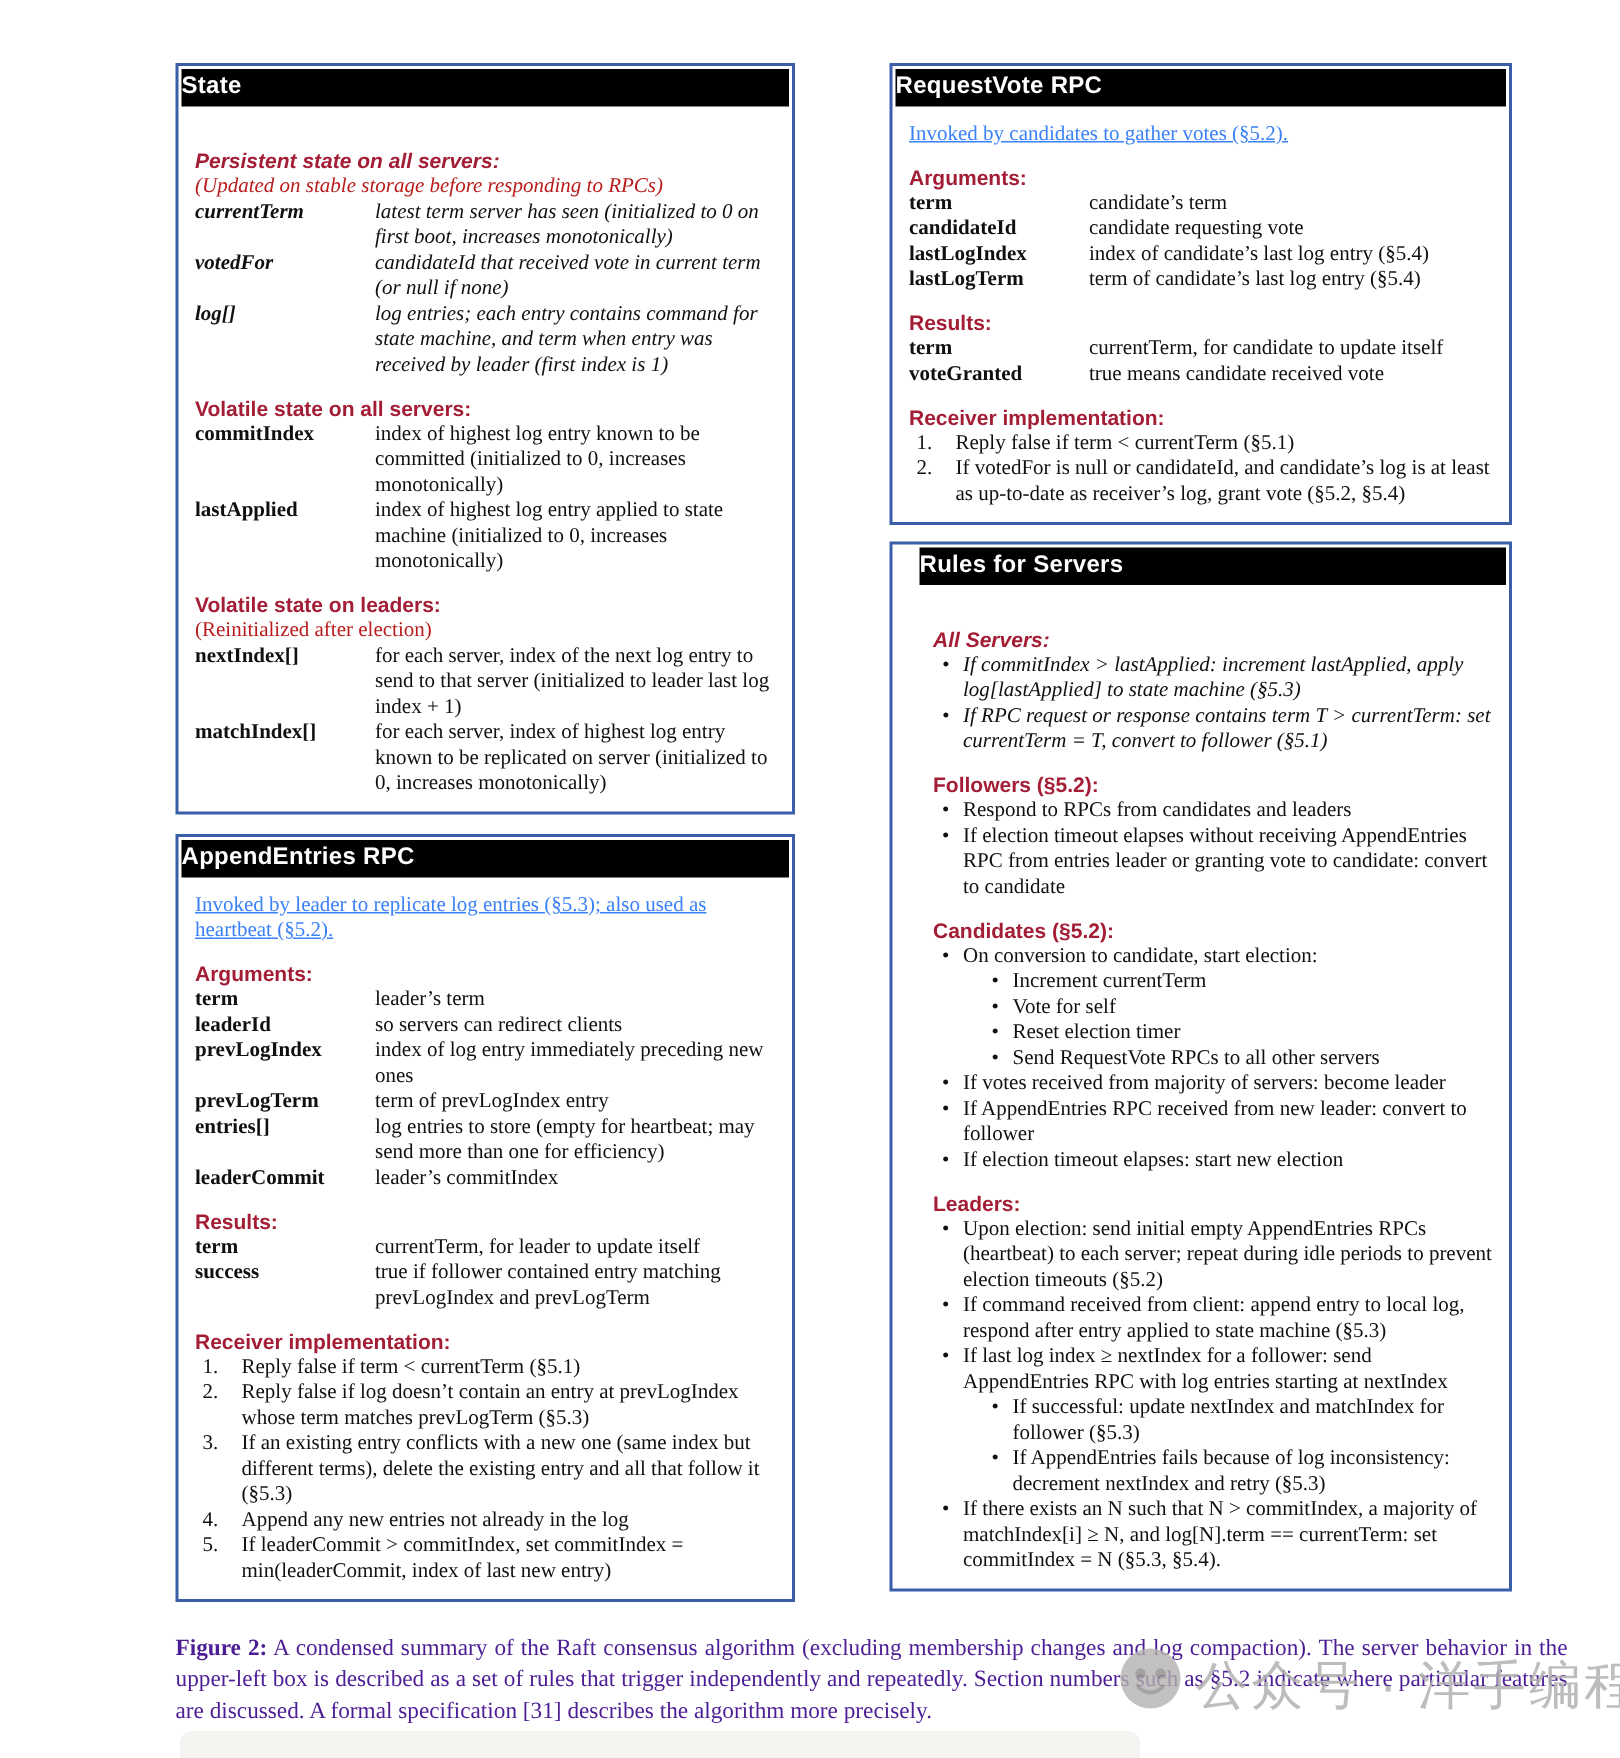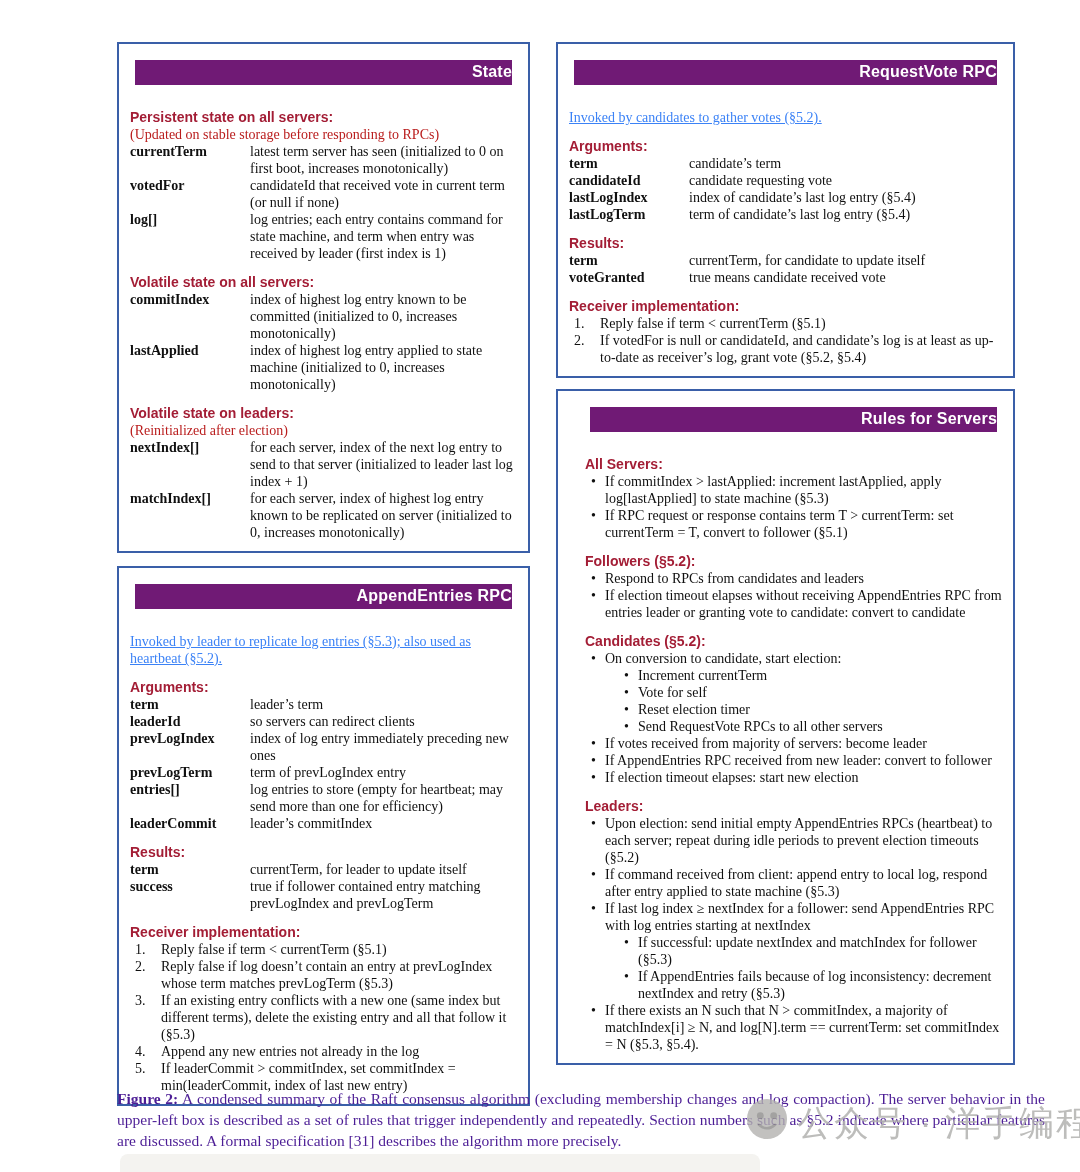--- a/index.html
+++ b/index.html
@@ -8,46 +8,46 @@
     width: 1080px; height: 1172px;
     position: relative;
     background: #ffffff;
     font-family: "Liberation Serif", serif;
     font-size: 14px;
     color: #101010;
     overflow: hidden;
   }
   .column { position: absolute; }
   #col-left  { left: 117px; top: 42px; width: 413px; }
-  #col-right { left: 556px; top: 42px; width: 459px; }
+  #col-right { left: 593px; top: 42px; width: 415px; }
 
   .box {
     border: 2px solid #3a5fa8;
     background: #fff;
     margin-bottom: 13px;
   }
   #box-rules { margin-top: -2px; padding-left: 16px; }
   .box-header {
-    margin: 16px;
-    background: #701a75;
+    margin: 2px;
+    background: #000000;
     color: #ffffff;
     font-family: "Liberation Sans", sans-serif;
     font-weight: bold;
     font-size: 16px;
-    text-align: right;
+    text-align: left;
     padding: 3px 0 4px 0;
     letter-spacing: 0.2px;
   }
   .box-body {
     padding: 6px 11px 10px 11px;
     line-height: 17px;
   }
   .intro { color: #3b82f6; margin: 2px 0 0 0; text-decoration: underline; }
   .section { margin-top: 12px; }
-  .box-body > .section:first-child { margin-top: 2px; }
+  .box-body > .section:first-child { margin-top: 20px; font-style: italic; }
   .sec-heading {
     color: #a31d35;
     font-family: "Liberation Sans", sans-serif;
     font-weight: bold;
     font-size: 14px;
   }
   .sec-note { color: #b91c1c; }
   .def-row { display: flex; }
   .term { width: 120px; flex: none; font-weight: bold; padding-right: 6px; }
   .desc { flex: 1; }

